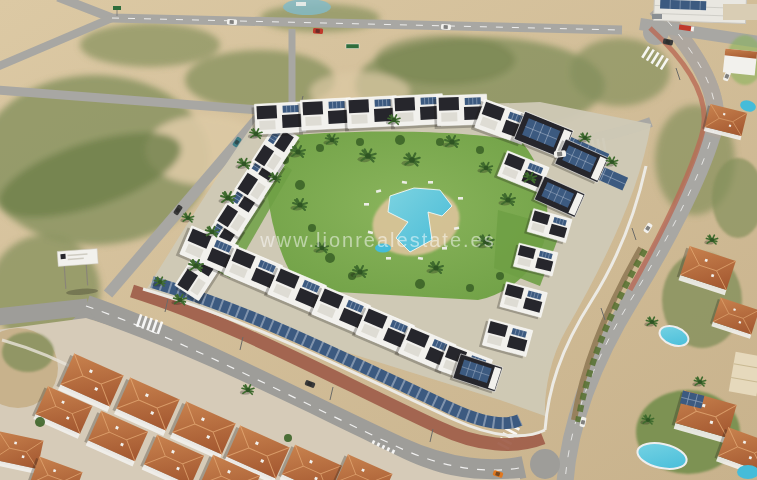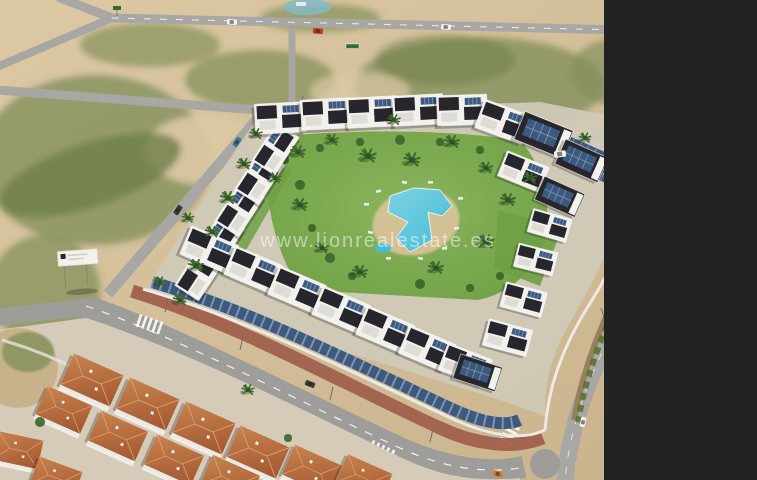--- a/index.html
+++ b/index.html
@@ -8,21 +8,21 @@
     --embankment:#a0604c; --wall:#eceae4; --stone:#97815d; --hedge:#55702f;
     --lawn:#6fa045; --lawnLight:#8ab45c; --pool:#45bcd9; --poolLight:#79d4e4;
     --deck:#d8c398; --white:#f2f1ed; --roofDark:#26262c; --solar:#3c5a80;
     --terrace:#dedcd4; --cground:#cfc9b6; --ground:#d6cbb8;
     --terracotta:#c8824e; --terracottaDark:#a2562f;
     --palm:#3f6b2e; --palmDark:#2e5423;
     --carRed:#c0392b; --carTeal:#3e7d86; --carDark:#3a3a3a; --carOrange:#e07820;
     --wmColor:#ffffff; --wmOpacity:.5;
   }
   html,body{margin:0;padding:0;background:#222;}
-  .stage{width:604px;height:480px;position:relative;overflow:hidden;font-family:"Liberation Sans",sans-serif;}
+  .stage{width:757px;height:480px;position:relative;overflow:hidden;font-family:"Liberation Sans",sans-serif;}
   svg{display:block}
   .sand{fill:var(--sand)} .sandlt{fill:var(--sandLight)}
   .scrub{fill:var(--scrub)} .scrub2{fill:var(--scrubDark)}
   .road{stroke:var(--road);fill:none} .roadm{stroke:var(--roadMain);fill:none}
   .mark{stroke:var(--marking);fill:none}
   .redp{stroke:var(--redPath);fill:none} .emb{stroke:var(--embankment);fill:none}
   .wallst{stroke:var(--wall);fill:none}
   .stone{stroke:var(--stone);fill:none} .hedge{stroke:var(--hedge);fill:none}
   .lawn{fill:var(--lawn)} .lawn2{fill:var(--lawnLight)}
   .pool{fill:var(--pool)} .deck{fill:var(--deck)}

